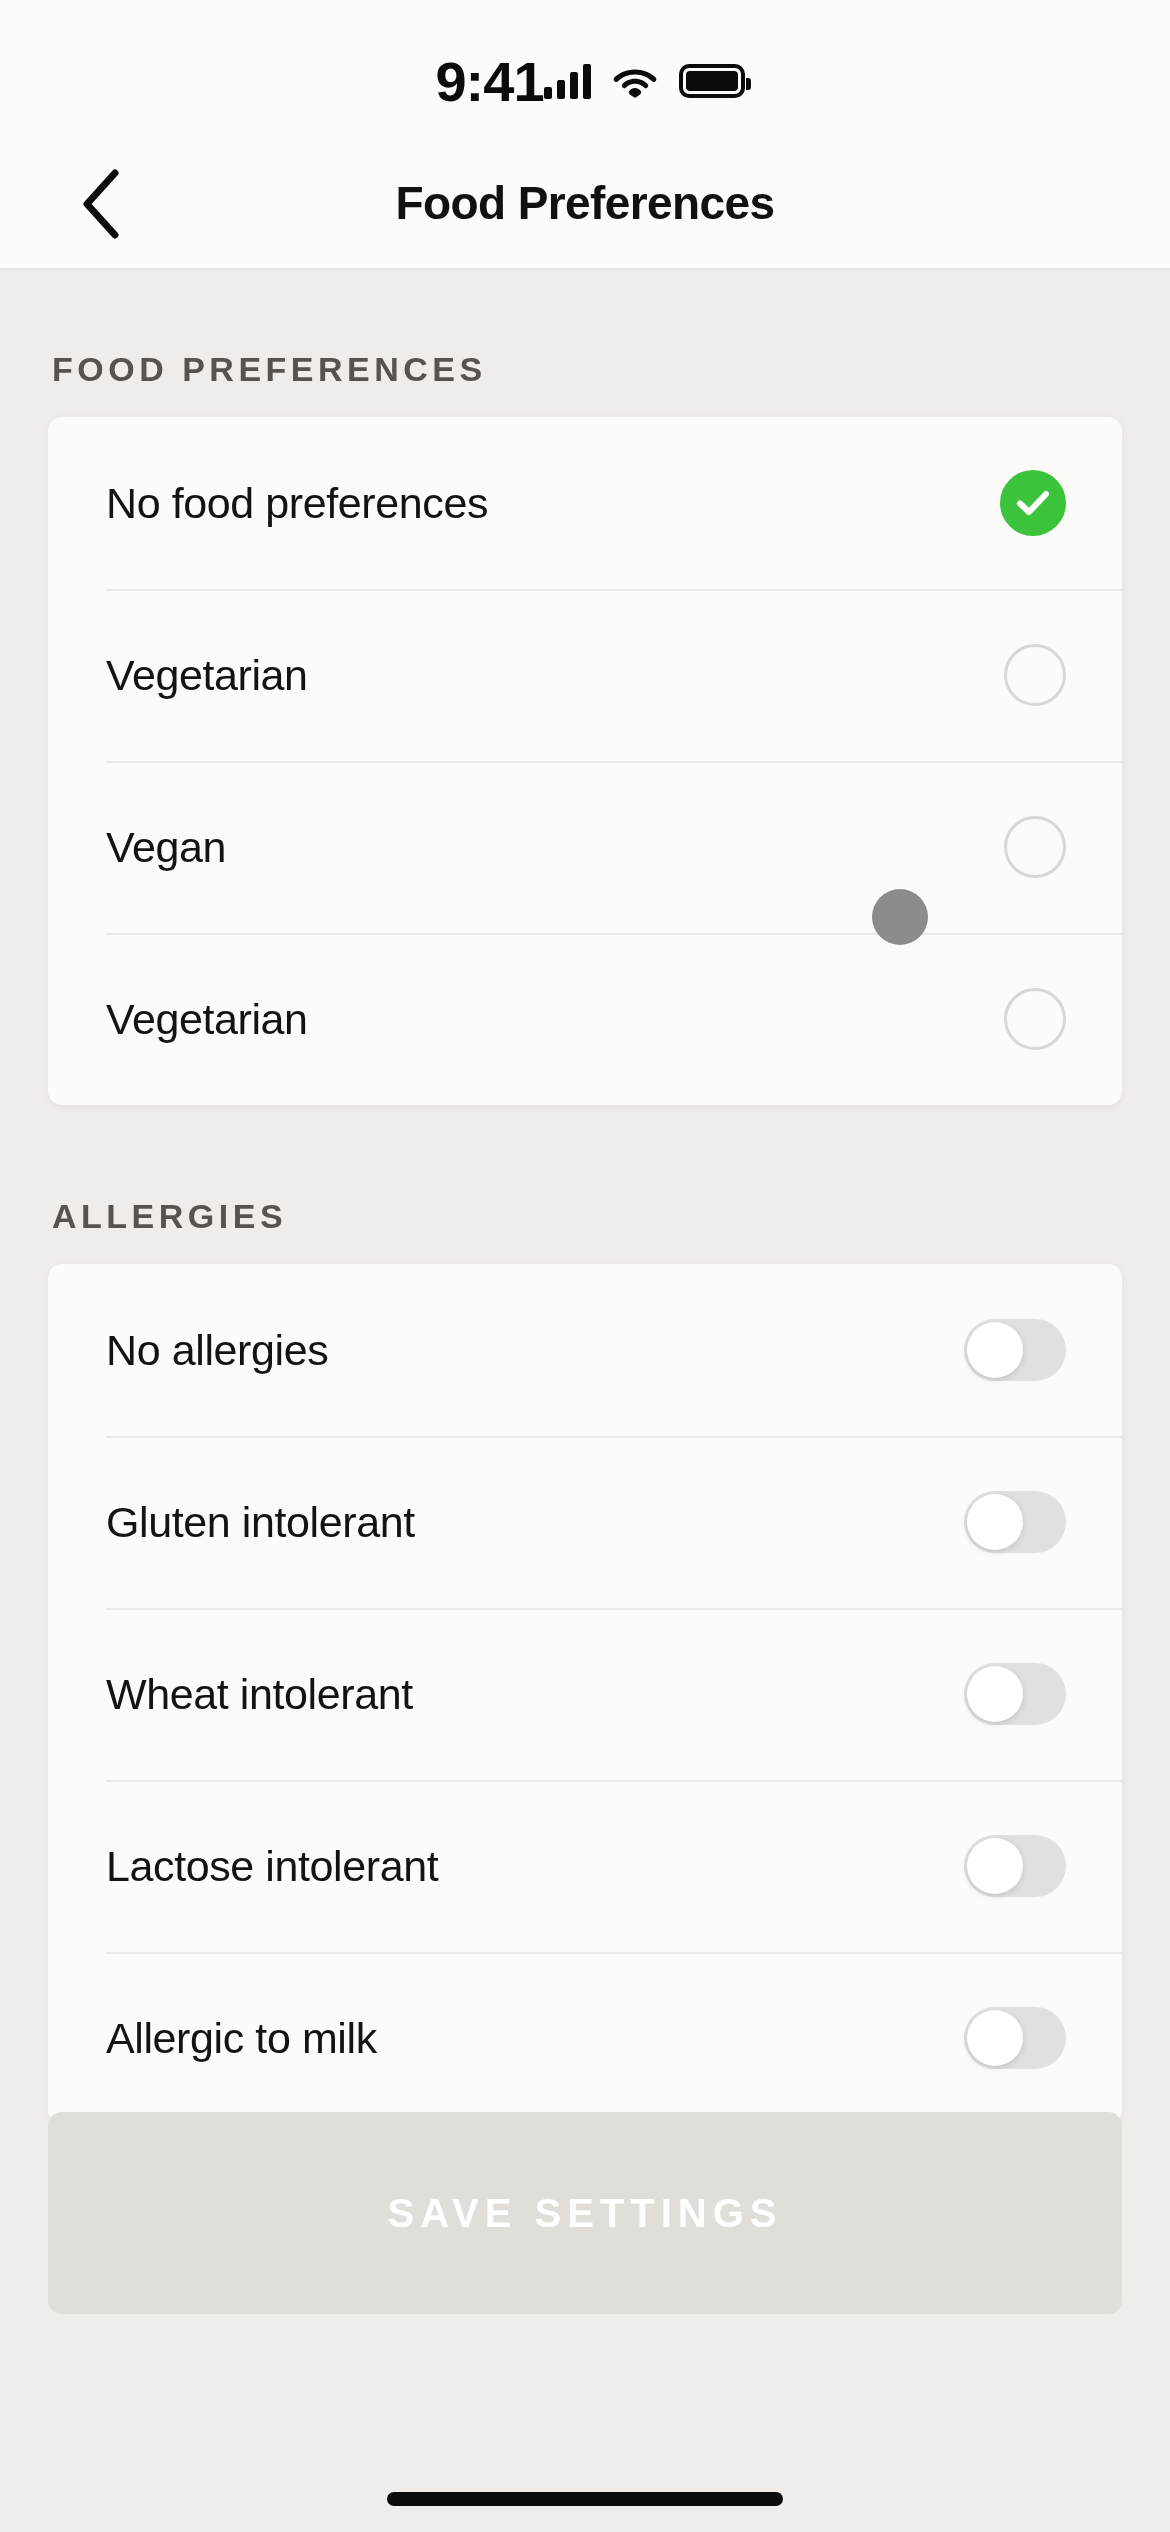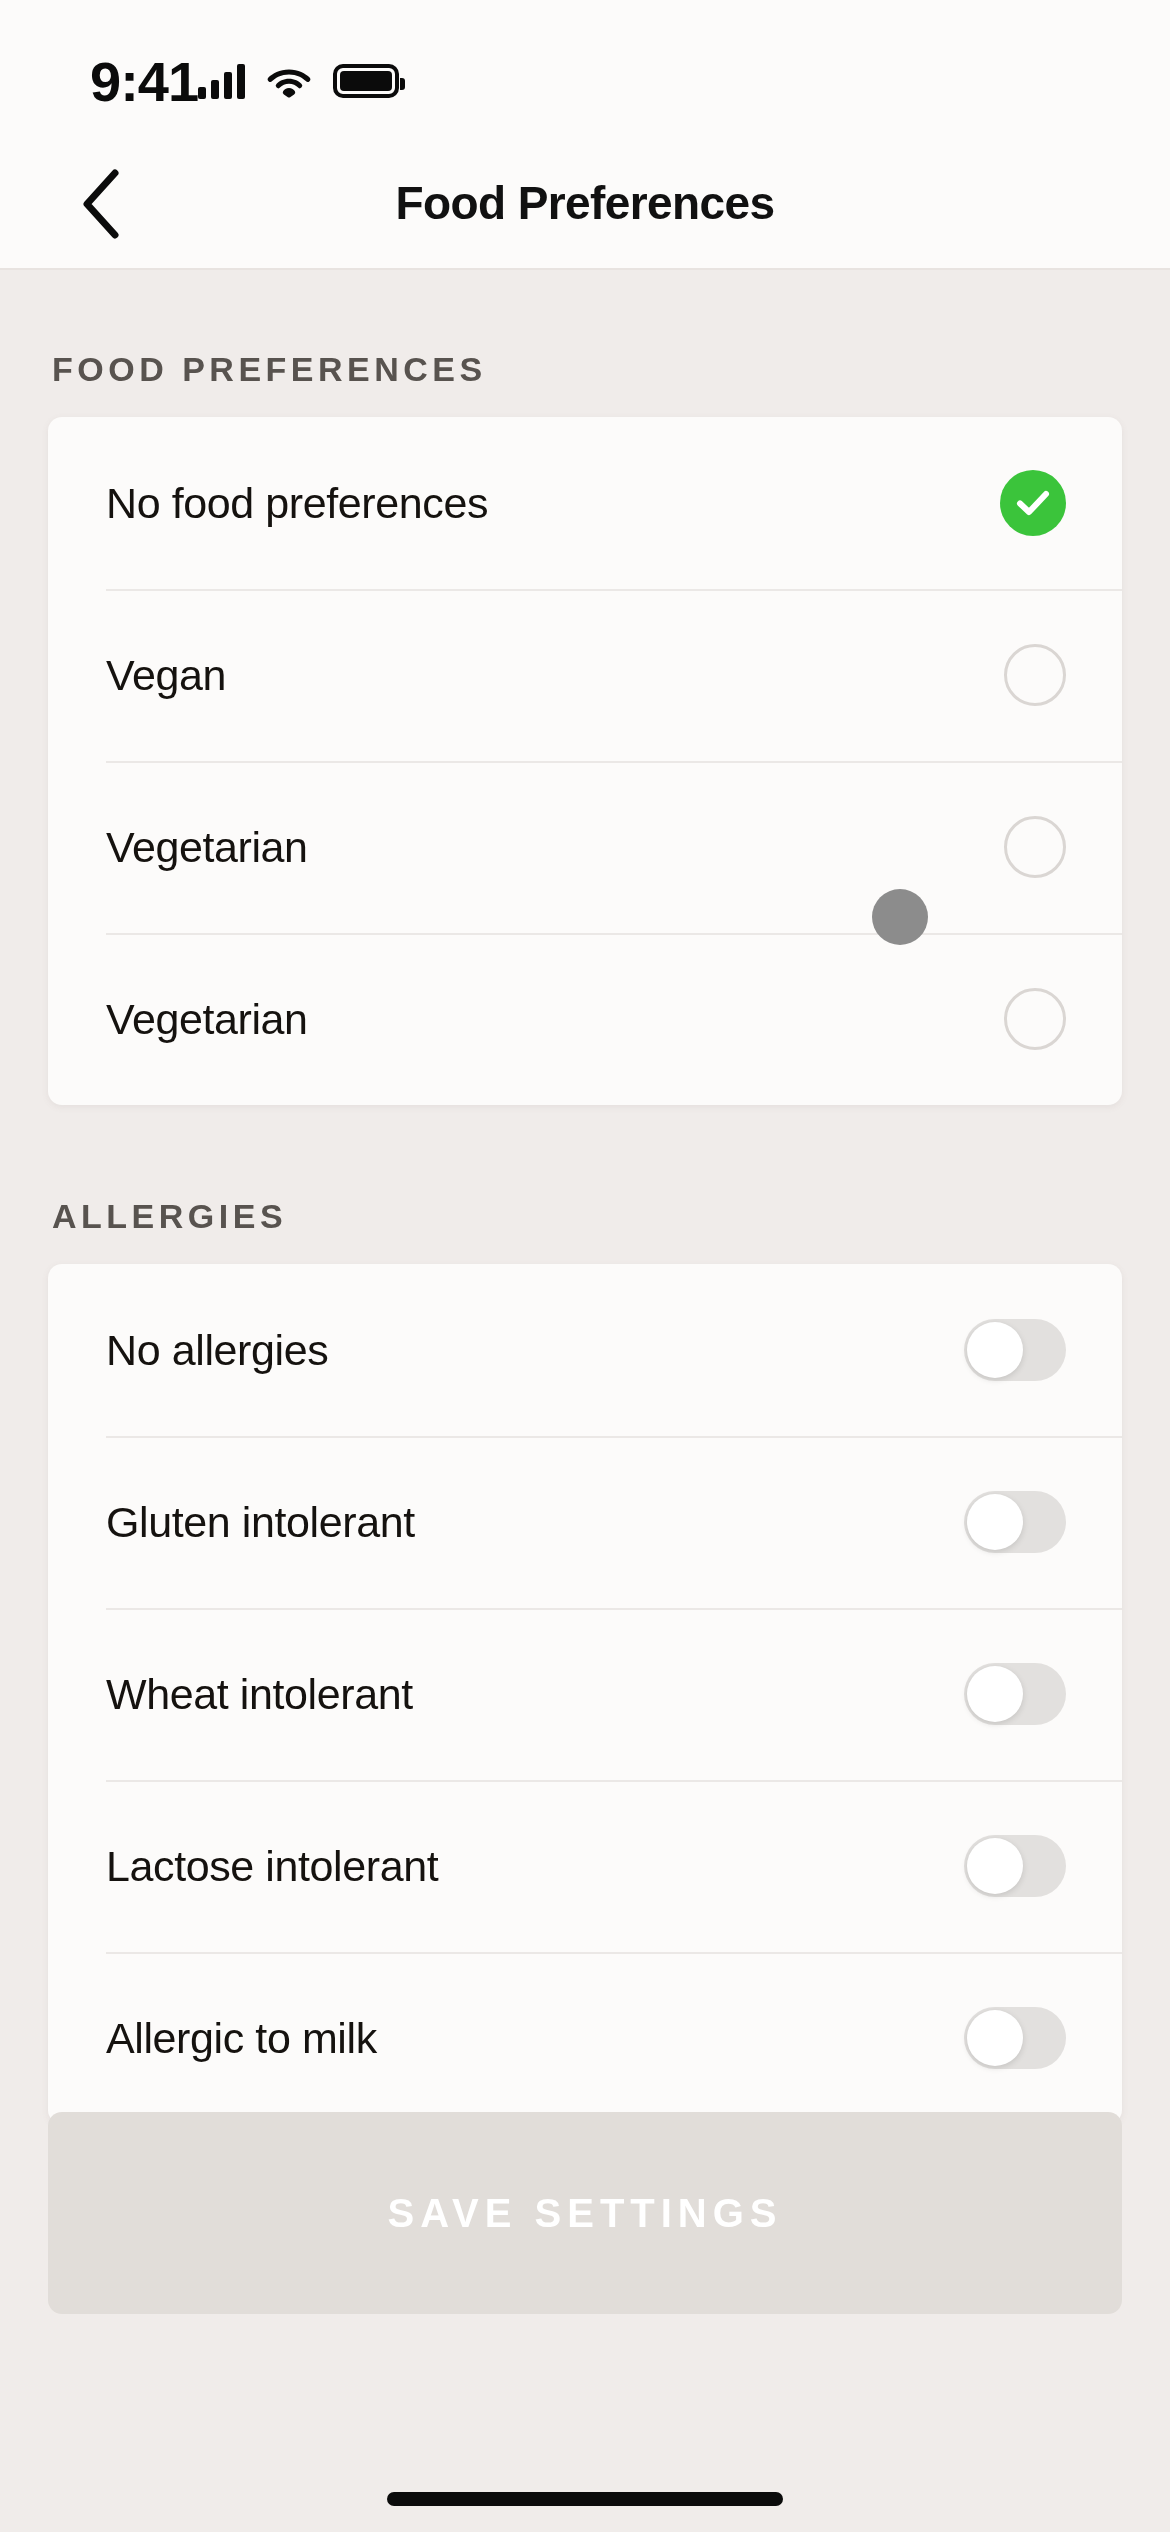--- a/index.html
+++ b/index.html
@@ -26,21 +26,21 @@
 
   
   .status-bar {
     position: absolute;
     top: 0; left: 0;
     width: 1170px;
     height: 138px;
     background: #FCFBFA;
     display: flex;
     align-items: center;
-    justify-content: flex-start;
+    justify-content: center;
     padding: 24px 80px 0 90px;
   }
   .status-time {
     font-size: 56px;
     font-weight: bold;
     color: #0B0B0B;
     letter-spacing: -1px;
     font-family: "Liberation Sans", sans-serif;
   }
   .status-right {
@@ -308,34 +308,34 @@
       <div class="row">
         <span class="row-label">No food preferences</span>
         <span class="check">
           <svg viewBox="0 0 40 40">
             <path d="M7 20.5 L16 29 L33 11" fill="none" stroke="#FFFFFF" stroke-width="6" stroke-linecap="round" stroke-linejoin="round"></path>
           </svg>
         </span>
       </div>
 
       <div class="row">
+        <span class="row-label">Vegetarian</span>
+        <span class="radio"></span>
+      </div>
+
+      <div class="row">
         <span class="row-label">Vegan</span>
         <span class="radio"></span>
       </div>
 
       <div class="row">
         <span class="row-label">Vegetarian</span>
         <span class="radio"></span>
       </div>
 
-      <div class="row">
-        <span class="row-label">Vegetarian</span>
-        <span class="radio"></span>
-      </div>
-
     </div>
 
     <div class="allergies-wrap">
       <div class="section-label second">ALLERGIES</div>
 
       <div class="card">
 
         <div class="row">
           <span class="row-label">No allergies</span>
           <span class="toggle">

